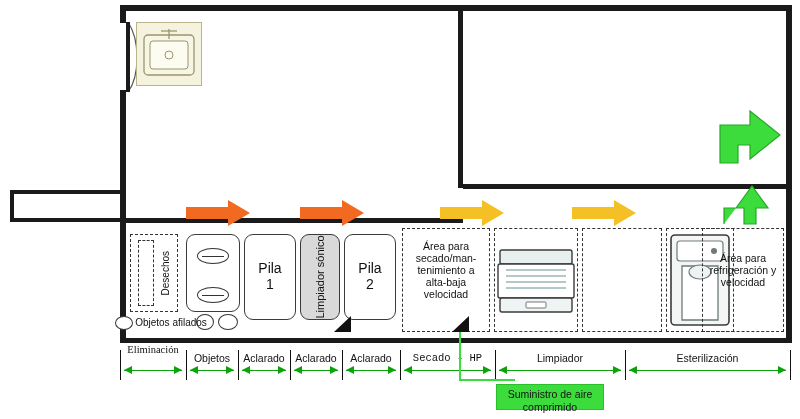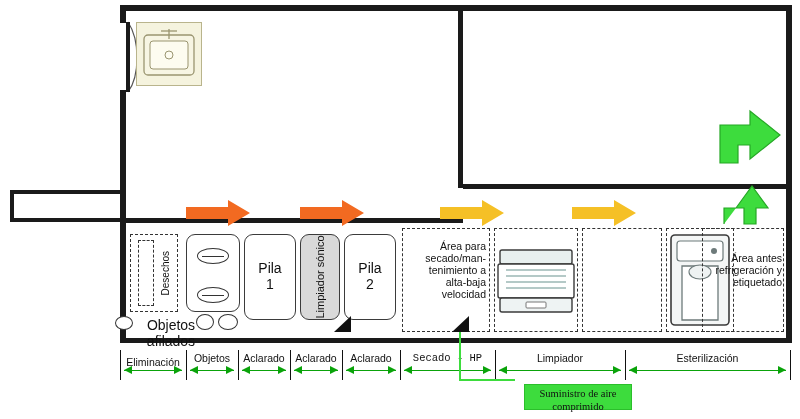--- a/index.html
+++ b/index.html
@@ -26,21 +26,21 @@
   }
 
   
   .dashbox {
     position: absolute;
     border: 1px dashed #333333;
     box-sizing: border-box;
   }
   .zone-label {
     position: absolute;
-    text-align: right;
+    text-align: center;
     font-size: 10.5px;
     color: #111111;
     line-height: 1.15;
     box-sizing: border-box;
   }
 
   
   .equip {
     position: absolute;
     background: #ffffff;
@@ -90,21 +90,21 @@
     text-align: center;
     font-size: 10.5px;
     color: #111111;
     line-height: 1.2;
     padding: 3px 4px;
     box-sizing: border-box;
   }
 
   .small-text {
     position: absolute;
-    font-size: 14px;
+    font-size: 10px;
     color: #111111;
   }
 
   .oval {
     position: absolute;
     border: 1.5px solid #333333;
     border-radius: 50%;
     box-sizing: border-box;
     background: #ffffff;
   }
@@ -234,24 +234,24 @@
   <div class="dashbox" style="left:666px; top:228px; width:68px; height:104px;"></div>
   <svg class="abs" style="left:668px; top:232px;" width="64" height="96" viewBox="0 0 64 96">
     <rect x="3" y="3" width="58" height="90" rx="4" fill="#f4f6f6" stroke="#3b3b3b" stroke-width="1.6"></rect>
     <rect x="9" y="9" width="46" height="20" rx="3" fill="#ffffff" stroke="#6d7a7a" stroke-width="1.2"></rect>
     <circle cx="46" cy="19" r="3" fill="#6d7a7a"></circle>
     <path d="M14,34 L50,34 L50,88 L14,88 Z" fill="#ffffff" stroke="#6d7a7a" stroke-width="1.3"></path>
     <ellipse cx="32" cy="40" rx="11" ry="7" fill="#eef2f2" stroke="#6d7a7a" stroke-width="1.1"></ellipse>
   </svg>
 
   <div class="dashbox" style="left:702px; top:228px; width:82px; height:104px;"></div>
-  <div class="zone-label" style="left:704px; top:252px; width:78px;">Área antes refrigeración y etiquetado</div>
+  <div class="zone-label" style="left:704px; top:252px; width:78px;">Área para refrigeración y velocidad</div>
 
   <div id="meas-labels">
-      <div class="meas-label" style="left: 120px; top: 356px; width: 66px;">Eliminación</div>
+      <div class="meas-label" style="left: 120px; top: 344px; width: 66px; font-family: Liberation Serif, serif;">Eliminación</div>
       <div class="meas-label" style="left: 186px; top: 352px; width: 52px;">Objetos</div>
       <div class="meas-label" style="left: 238px; top: 352px; width: 52px;">Aclarado</div>
       <div class="meas-label" style="left: 290px; top: 352px; width: 52px;">Aclarado</div>
       <div class="meas-label" style="left: 342px; top: 352px; width: 58px;">Aclarado</div>
       <div class="meas-label" style="left: 400px; top: 352px; width: 95px; font-family: Liberation Mono, monospace;">Secado - HP</div>
       <div class="meas-label" style="left: 495px; top: 352px; width: 130px;">Limpiador</div>
       <div class="meas-label" style="left: 625px; top: 352px; width: 165px;">Esterilización</div>
     </div>
   <div id="meas-lines">
       <div class="meas-line" style="left: 124px; top: 370px; width: 58px;"></div>
@@ -314,18 +314,18 @@
       <div class="meas-tick" style="left: 186px; top: 350px; height: 30px; border-left-color: rgb(17, 17, 17); border-left-width: 1px;"></div>
       <div class="meas-tick" style="left: 238px; top: 350px; height: 30px; border-left-color: rgb(17, 17, 17); border-left-width: 1px;"></div>
       <div class="meas-tick" style="left: 290px; top: 350px; height: 30px; border-left-color: rgb(17, 17, 17); border-left-width: 1px;"></div>
       <div class="meas-tick" style="left: 342px; top: 350px; height: 30px; border-left-color: rgb(17, 17, 17); border-left-width: 1px;"></div>
       <div class="meas-tick" style="left: 400px; top: 350px; height: 30px; border-left-color: rgb(17, 17, 17); border-left-width: 1px;"></div>
       <div class="meas-tick" style="left: 495px; top: 350px; height: 30px; border-left-color: rgb(17, 17, 17); border-left-width: 1px;"></div>
       <div class="meas-tick" style="left: 625px; top: 350px; height: 30px; border-left-color: rgb(17, 17, 17); border-left-width: 1px;"></div>
       <div class="meas-tick" style="left: 790px; top: 350px; height: 30px; border-left-color: rgb(17, 17, 17); border-left-width: 1px;"></div>
     </div>
 
-  <div class="callout" style="left:524px; top:384px; width:108px; height:26px;font-family:Liberation Serif, serif;">Suministro de aire comprimido</div>
+  <div class="callout" style="left:496px; top:384px; width:108px; height:26px;">Suministro de aire comprimido</div>
   <svg class="abs" style="left:455px; top:330px;" width="100" height="60" viewBox="0 0 100 60">
     <path d="M5,2 L5,50 L60,50" fill="none" stroke="#3ddc3d" stroke-width="2"></path>
   </svg>
 
 </div>
 
 </body></html>

